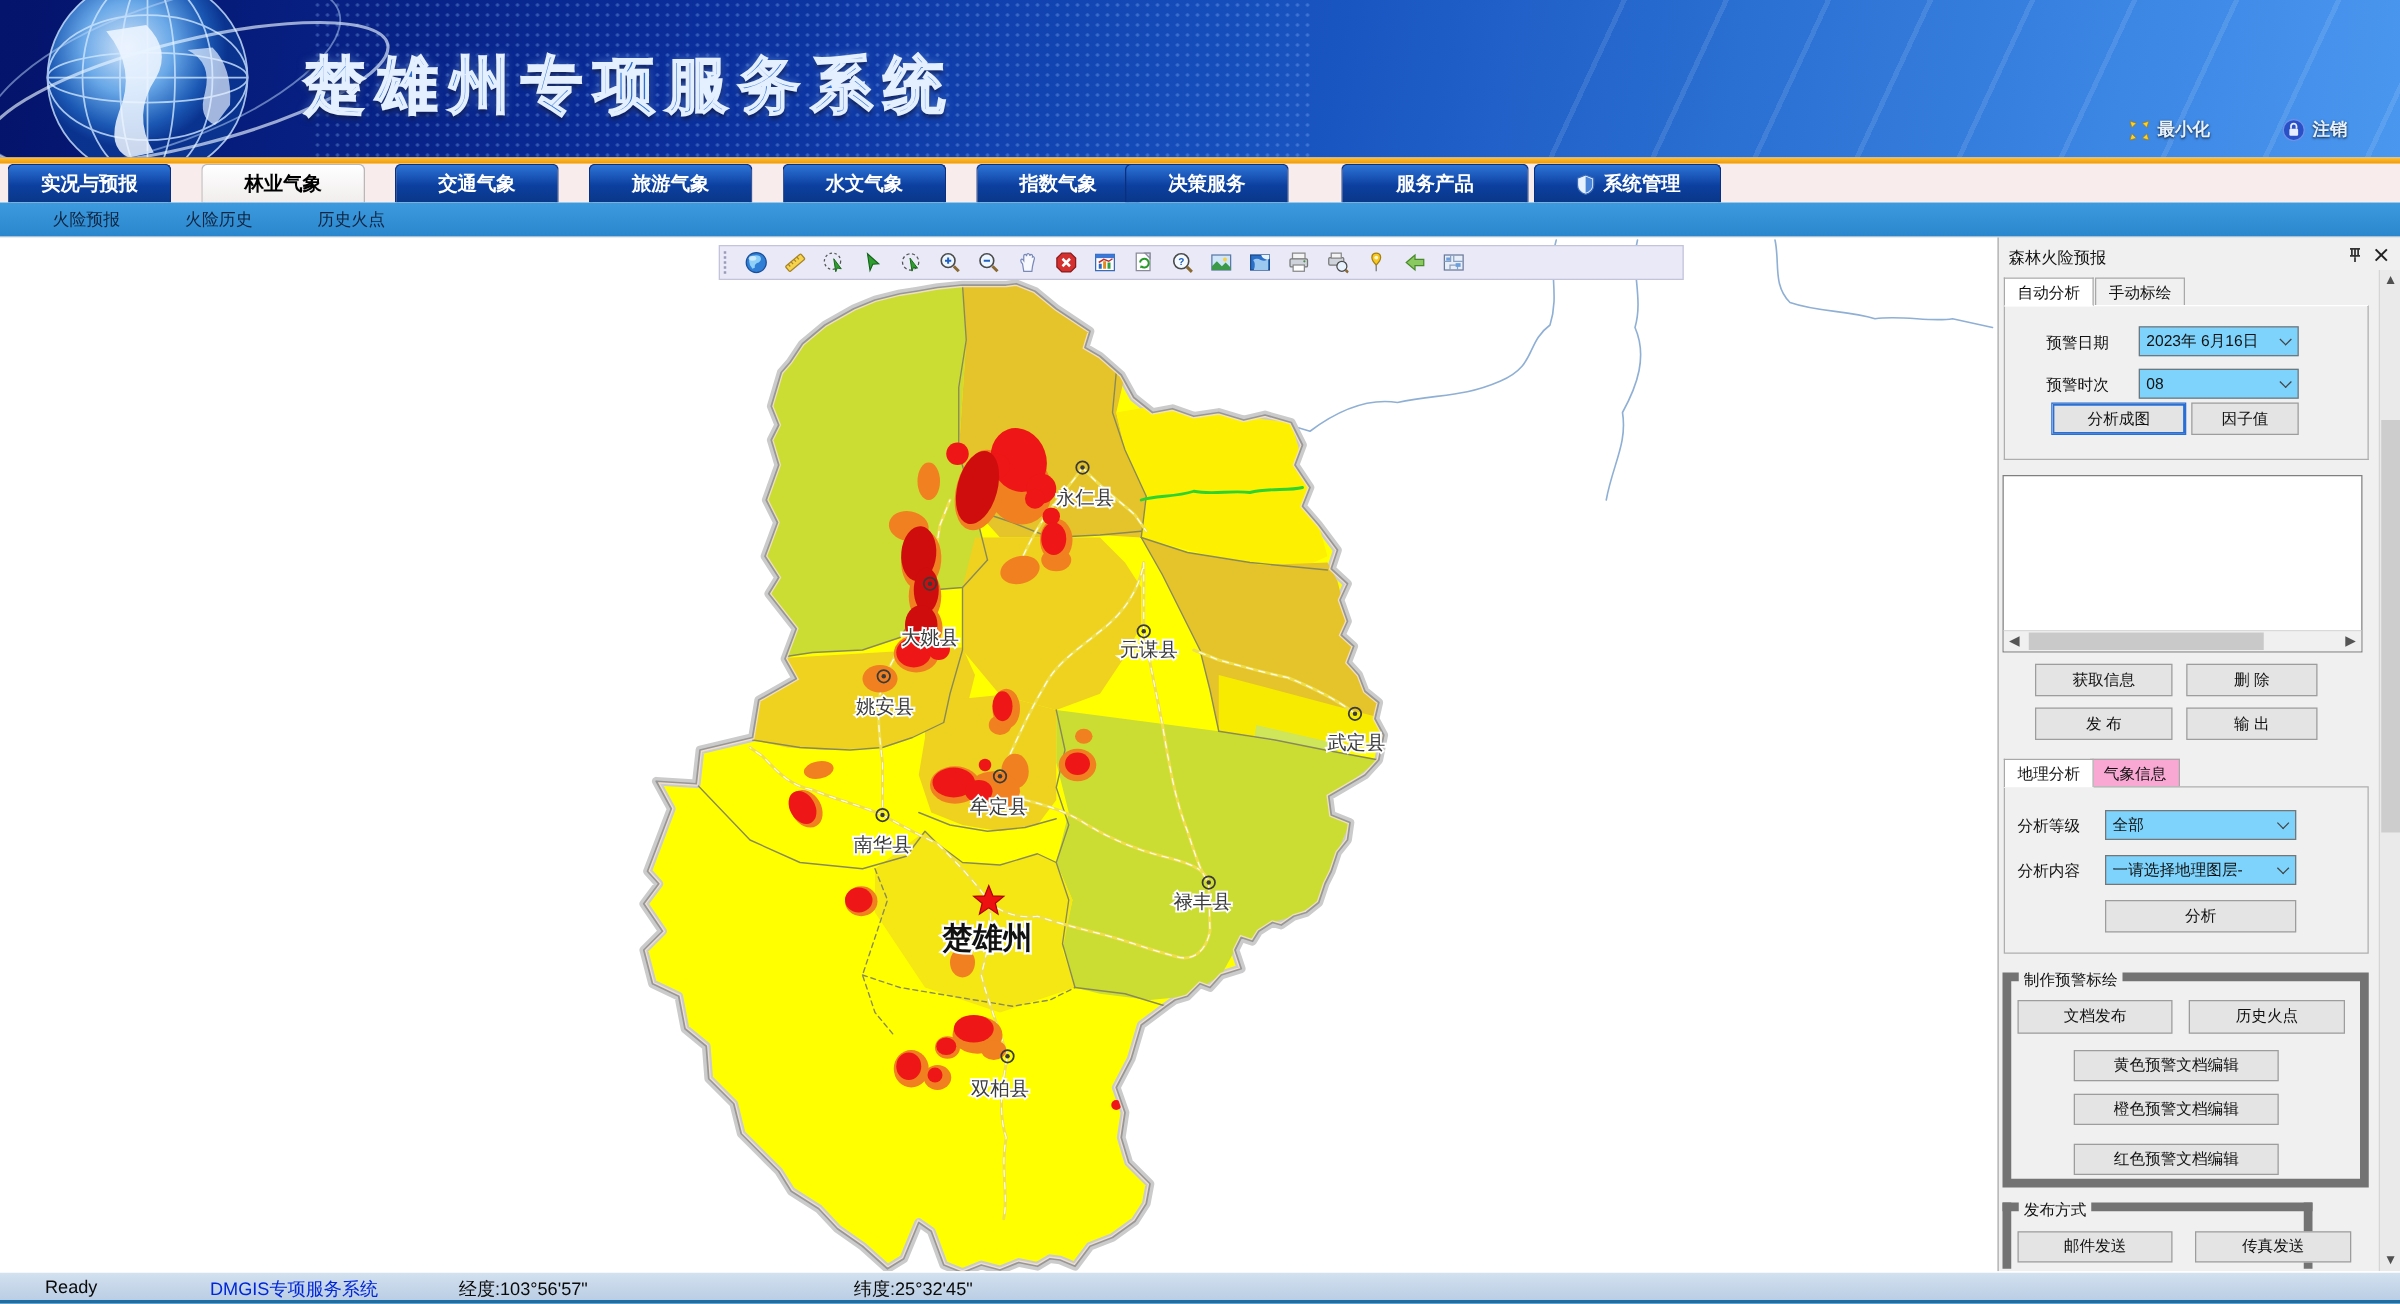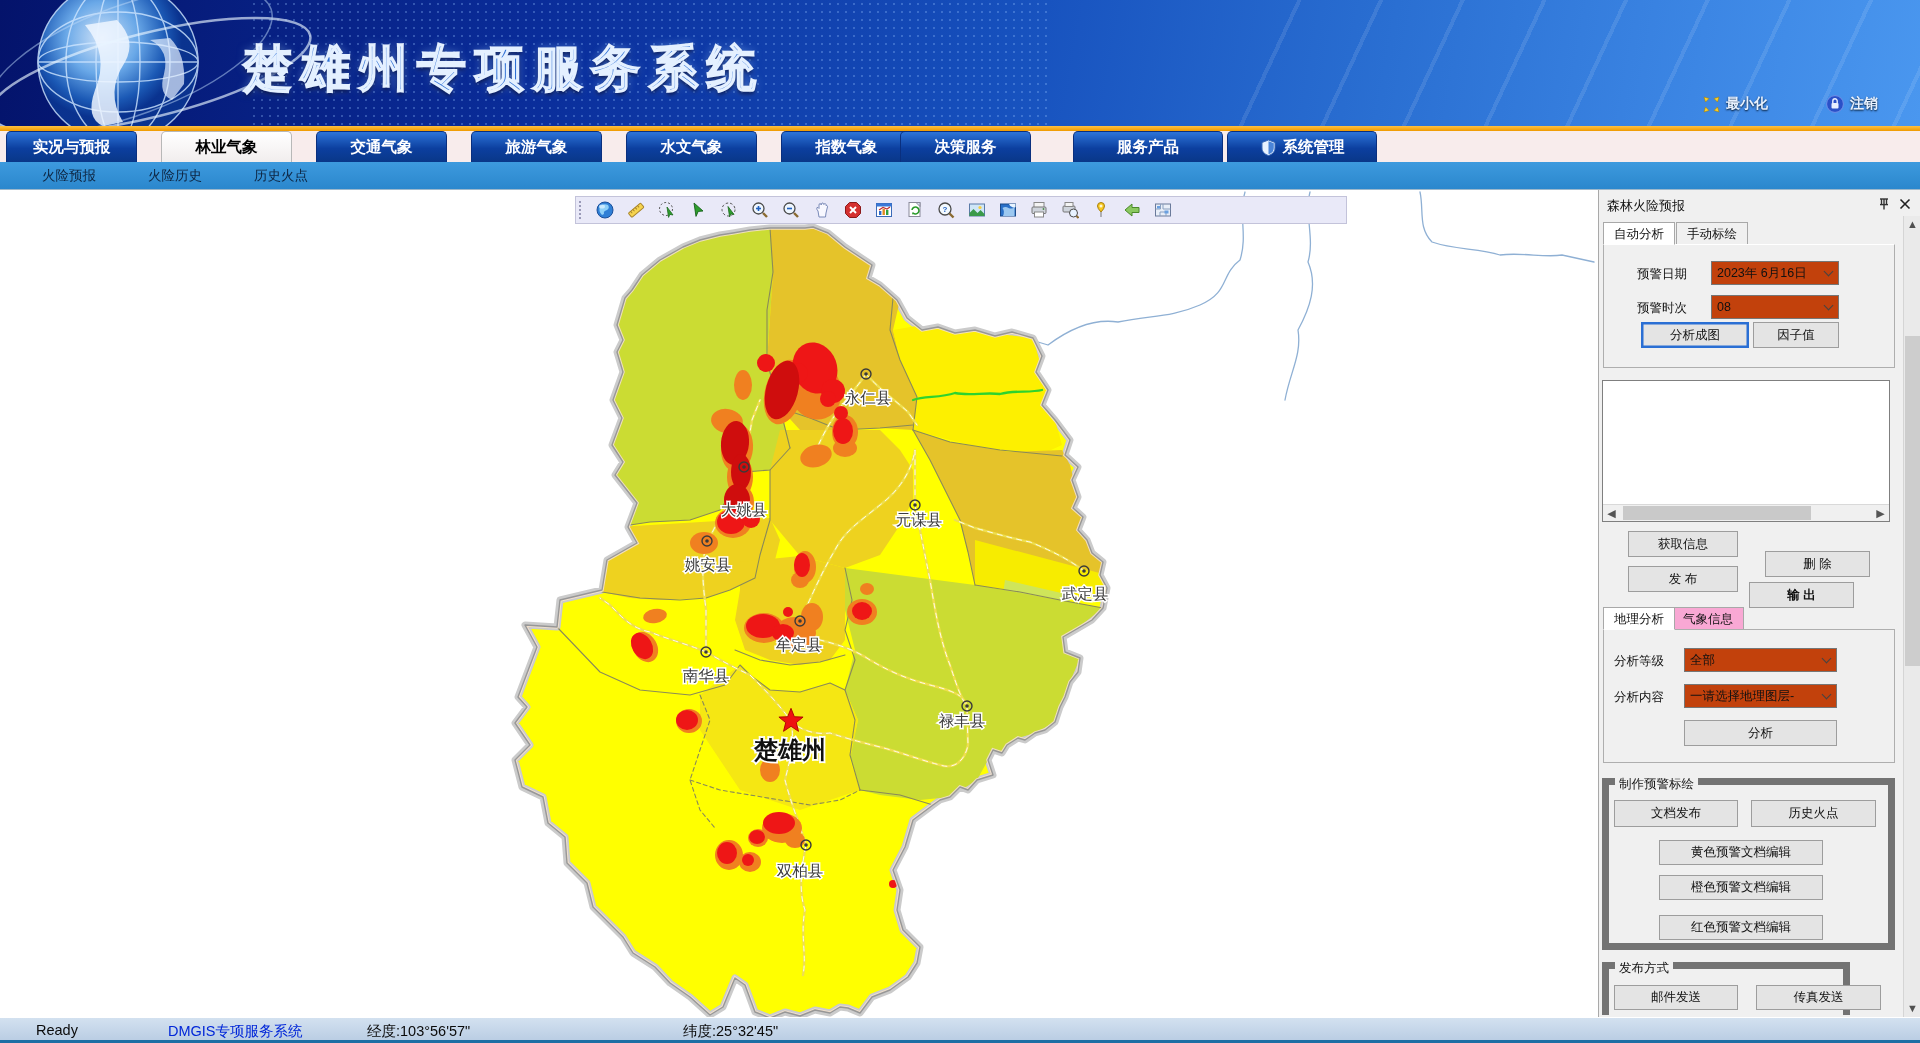--- a/index.html
+++ b/index.html
@@ -50,21 +50,21 @@
   #panel { position:absolute; left:1598px; top:190px; width:322px; height:827px; background:#f0f0f0; border-left:1px solid #a9a9a9; font-size:12.5px; color:#111; }
   #panel .titlebar { position:absolute; left:0; top:2px; width:322px; height:24px; }
   #panel .titlebar .pt { position:absolute; left:8px; top:5px; font-size:13px; }
   .pin-ico { position:absolute; left:278px; top:5px; width:14px; height:14px; }
   .x-ico { position:absolute; left:299px; top:5px; width:14px; height:14px; }
   .ptab { position:absolute; height:23px; padding:0 10px; line-height:22px; background:#f0f0f0; border:1px solid #a8a8a8; cursor:pointer; }
   .ptab.on { background:#fff; border-bottom:1px solid #fff; z-index:2; }
   .ptab.blue { background:#f9a8d4; }
   .gbox { position:absolute; border:1px solid #aeaeae; background:#f0f0f0; }
   .plabel { position:absolute; white-space:nowrap; }
-  .combo { position:absolute; background:#c2410c; border:1px solid #767676; display:flex; align-items:center; padding-left:5px; font-size:12.5px; white-space:nowrap; overflow:hidden; }
+  .combo { position:absolute; background:#7dd3fc; border:1px solid #767676; display:flex; align-items:center; padding-left:5px; font-size:12.5px; white-space:nowrap; overflow:hidden; }
   .combo .chev { position:absolute; right:6px; top:8px; width:7px; height:7px; border-right:1.6px solid #444; border-bottom:1.6px solid #444; transform:rotate(45deg); margin-top:-2px; }
   .wbtn { position:absolute; background:#e4e4e4; border:1px solid #9d9d9d; display:flex; align-items:center; justify-content:center; font-size:12.5px; cursor:pointer; white-space:nowrap; }
   .wbtn.focus { border:1px solid #2a6fd4; box-shadow:0 0 0 1.5px #2a6fd4 inset; }
   #ptable { position:absolute; left:3px; top:190px; width:288px; height:142px; background:#fff; border:1px solid #7f7f7f; }
   #hscroll { position:absolute; left:0; bottom:0; width:286px; height:17px; background:#f0f0f0; border-top:1px solid #d9d9d9; }
   #hscroll .ar { position:absolute; top:0; width:17px; height:16px; color:#555; font-size:11px; line-height:16px; text-align:center; }
   #hscroll .thumb { position:absolute; left:20px; top:1px; width:188px; height:14px; background:#c9c9c9; }
   #pscroll { position:absolute; right:0; top:26px; width:17px; height:801px; background:#eaeaea; border-left:1px solid #d5d5d5; }
   #pscroll .ar { position:absolute; left:0; width:17px; height:17px; color:#505050; font-size:11px; text-align:center; line-height:17px; }
   #pscroll .thumb { position:absolute; left:1px; top:120px; width:15px; height:330px; background:#cdcdcd; }
@@ -516,23 +516,23 @@
     <div class="wbtn" style="left:154px;top:132px;width:86px;height:26px;">因子值</div>
 
     <div id="ptable">
       <div id="hscroll">
         <div class="ar" style="left:0;">◀</div>
         <div class="thumb"></div>
         <div class="ar" style="right:0;">▶</div>
       </div>
     </div>
     <div class="wbtn" style="left:29px;top:341px;width:110px;height:26px;">获取信息</div>
-    <div class="wbtn" style="left:166px;top:341px;width:105px;height:26px;margin-top:20px;">删 除</div>
+    <div class="wbtn" style="left:150px;top:341px;width:105px;height:26px;">删 除</div>
     <div class="wbtn" style="left:29px;top:376px;width:110px;height:26px;">发 布</div>
-    <div class="wbtn" style="left:150px;top:392px;width:105px;height:26px;font-weight:bold;">输 出</div>
+    <div class="wbtn" style="left:150px;top:376px;width:105px;height:26px;">输 出</div>
 
     <div id="ptab3" class="ptab on" style="left:4px;top:417px;">地理分析</div>
     <div id="ptab4" class="ptab blue" style="left:73px;top:417px;">气象信息</div>
     <div class="gbox" style="left:4px;top:439px;width:292px;height:134px;background:#f0f0f0;"></div>
     <span class="plabel" style="left:15px;top:463px;">分析等级</span>
     <div class="combo" style="left:85px;top:458px;width:153px;height:24px;">
         <span>全部</span>
         <i class="chev"></i>
       </div>
     <span class="plabel" style="left:15px;top:499px;">分析内容</span>

